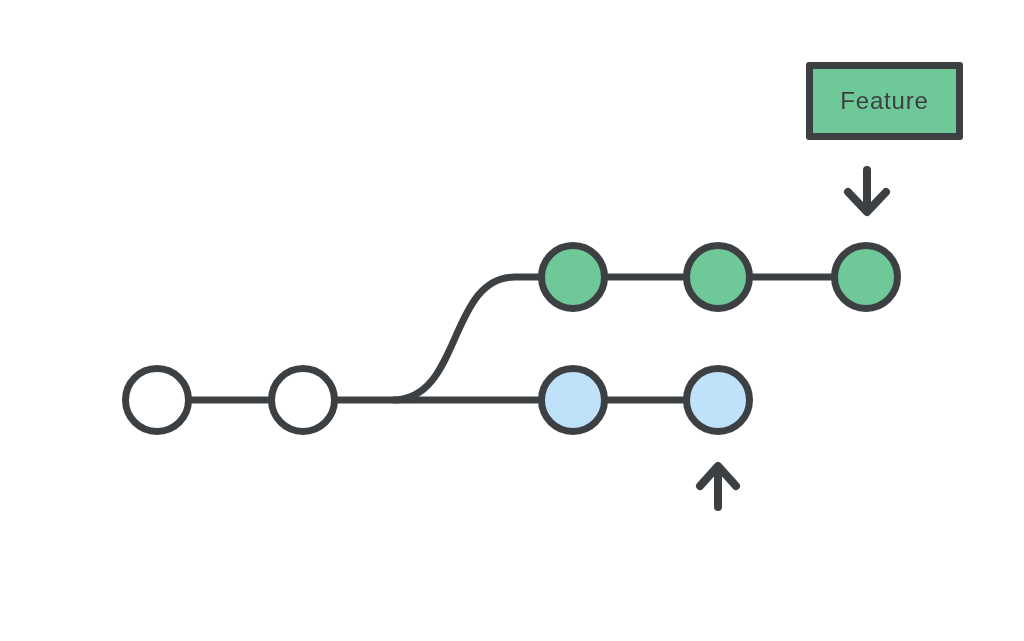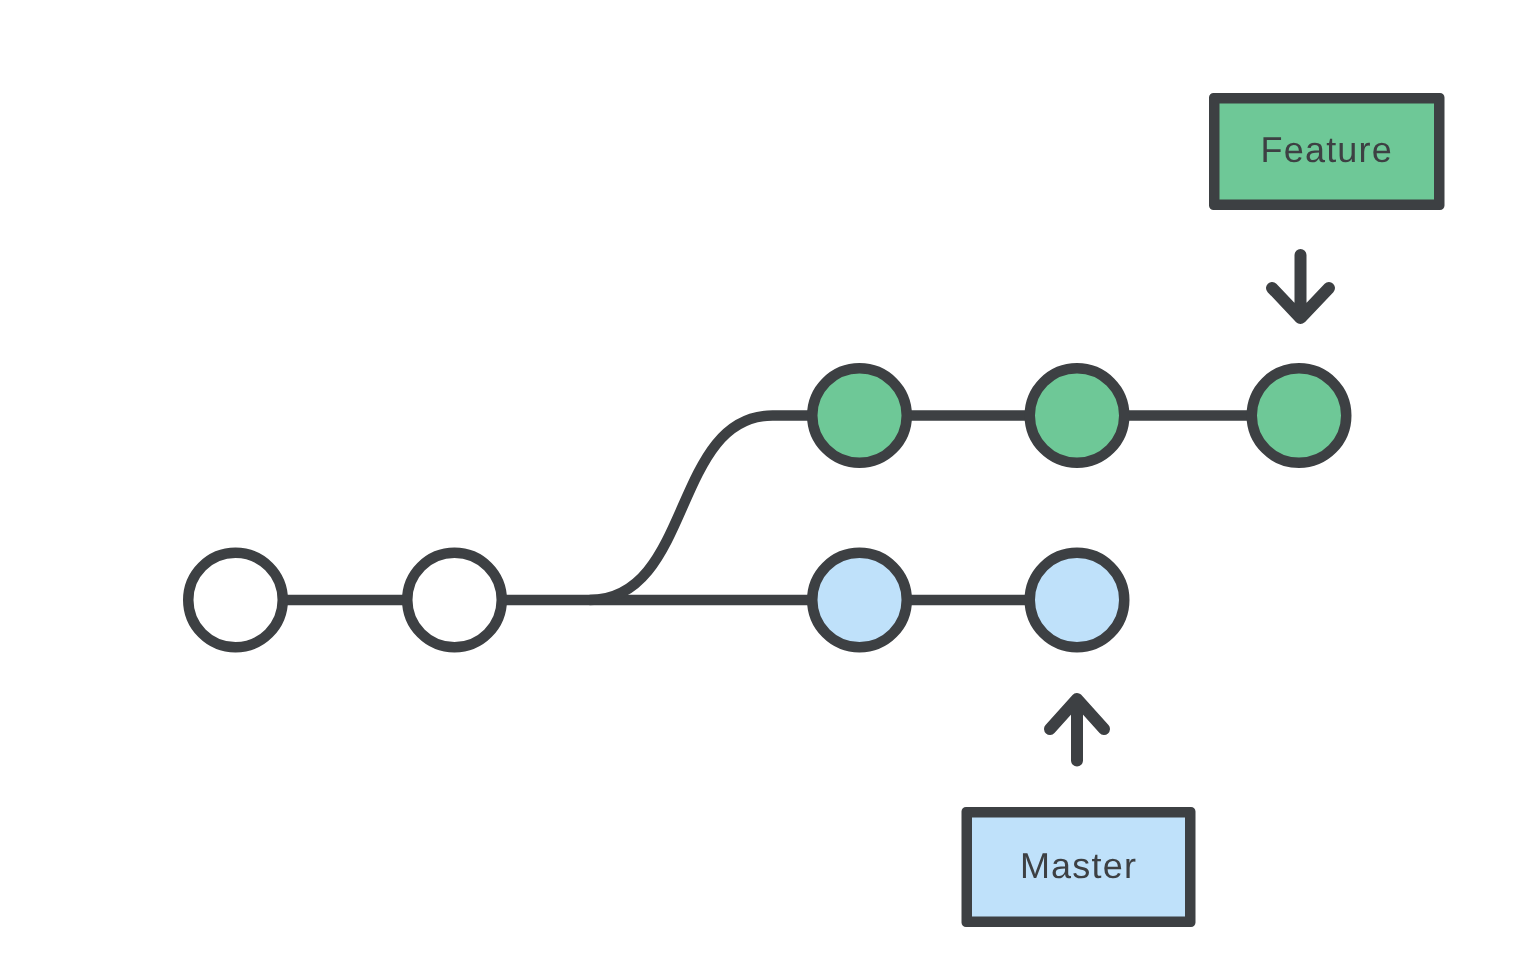--- a/index.html
+++ b/index.html
@@ -90,17 +90,14 @@
 
     <path class="arrow" d="M 867 170 L 867 211 M 848 192 L 867 212 L 886 192"></path>
 
     <path class="arrow" d="M 718 507 L 718 467 M 700 486 L 718 466 L 736 486"></path>
   </svg>
 
   <div class="label-box feature-box">
     <span class="label-text">Feature</span>
   </div>
 
-  <div class="label-box master-box">
-    <span class="label-text">Master</span>
-  </div>
 
 </div>
 
 </body></html>

